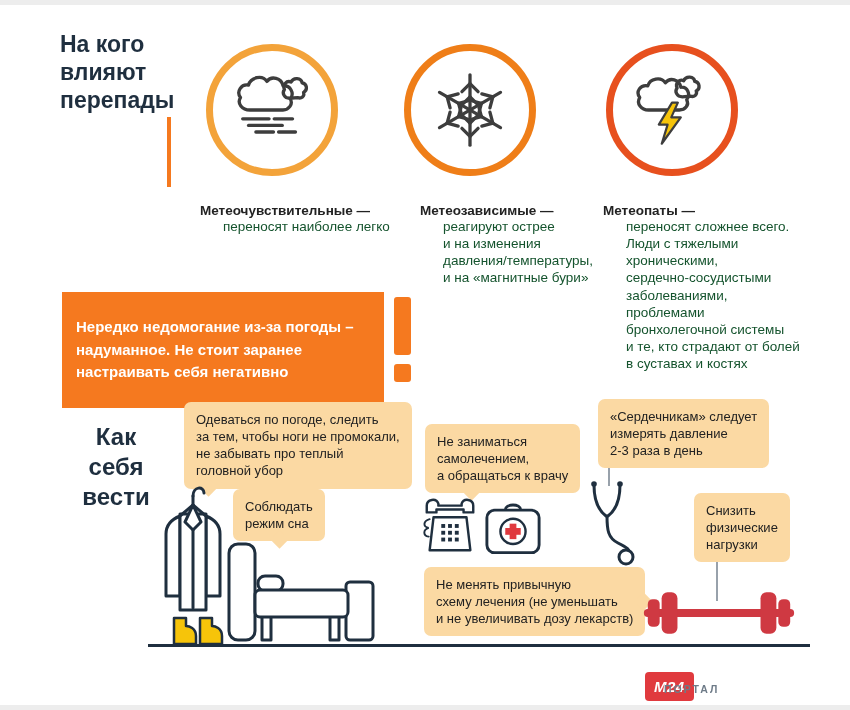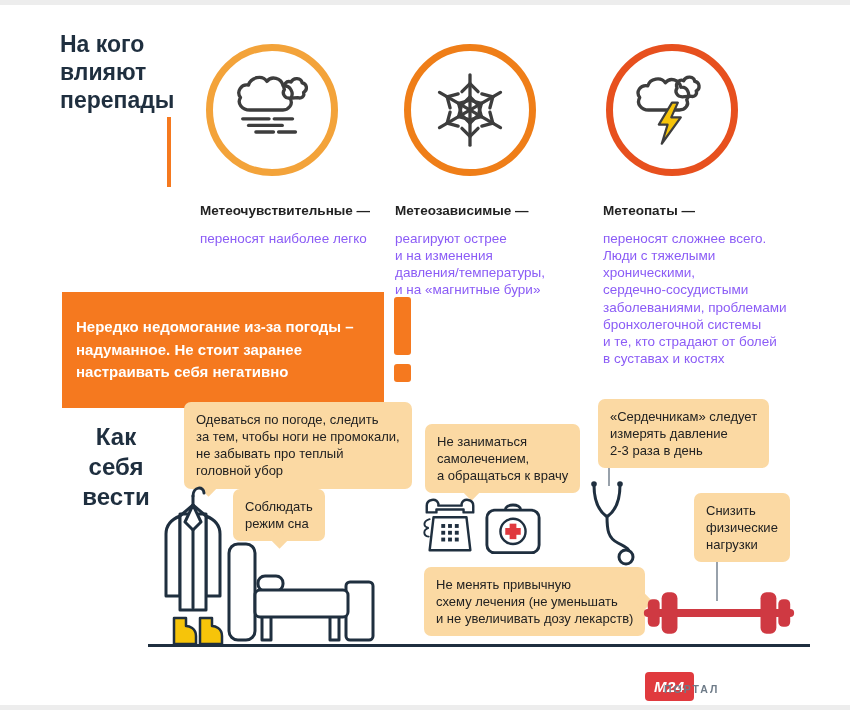--- a/index.html
+++ b/index.html
@@ -19,22 +19,22 @@
 
   .ring {
     box-sizing:border-box; width:132px; height:132px; border-radius:50%;
     background:#fff; display:flex; align-items:center; justify-content:center;
   }
   .ring1 { border:7px solid var(--ring1,#f3a33a); }
   .ring2 { border:7px solid var(--ring2,#ef7e18); }
   .ring3 { border:7px solid var(--ring3,#e7501e); }
 
   .type-col { width:205px; }
-  .type-title { font-size:13.5px; font-weight:bold; color:#222; margin-bottom:12px; }
-  .type-desc  { font-size:13.5px; color:#8b5cf6; line-height:1.27; }
+  .type-title { font-size:13.5px; font-weight:bold; color:#222; margin-bottom:0; }
+  .type-desc  { font-size:13.5px; color:#14532d; line-height:1.27;margin-left:23px; }
 
   .banner {
     box-sizing:border-box; width:322px; min-height:88px;
     background:var(--accent-orange,#f5791f); color:#ffffff;
     font-size:15px; font-weight:bold; line-height:1.5; padding:24px 14px;
   }
   .excl-bar { width:17px; height:58px; border-radius:3px; background:var(--accent-orange,#f5791f); }
   .excl-dot { width:17px; height:18px; border-radius:3px; background:var(--accent-orange,#f5791f); }
 
   .advice-title { font-size:24px; font-weight:bold; color:var(--navy,#1f2f3f); line-height:1.25; text-align:center; width:80px; }
@@ -118,21 +118,21 @@
         <path d="M28 60 C18 60 11 51 16 43 C10 35 17 25 27 27 C30 17 45 14 51 23 C57 15 70 18 72 29 C81 28 86 39 80 46 C84 53 78 60 70 60 Z"></path>
       </g>
       <polygon points="60,50 42,80 54,80 46,106 72,70 59,70 68,50" fill="#f6c40a" stroke="#3d3d3d" stroke-width="3" stroke-linejoin="round"></polygon>
     </svg>
   </div>
 
   <div class="abs type-col" style="left:200px;top:203px">
     <div class="type-title">Метеочувствительные —</div>
     <div class="type-desc pre">переносят наиболее легко</div>
   </div>
-  <div class="abs type-col" style="left:395px;top:203px">
+  <div class="abs type-col" style="left:420px;top:203px">
     <div class="type-title">Метеозависимые —</div>
     <div class="type-desc pre">реагируют острее
 и на изменения
 давления/температуры,
 и на «магнитные бури»</div>
   </div>
   <div class="abs type-col" style="left:603px;top:203px">
     <div class="type-title">Метеопаты —</div>
     <div class="type-desc pre">переносят сложнее всего.
 Люди с тяжелыми хроническими,

